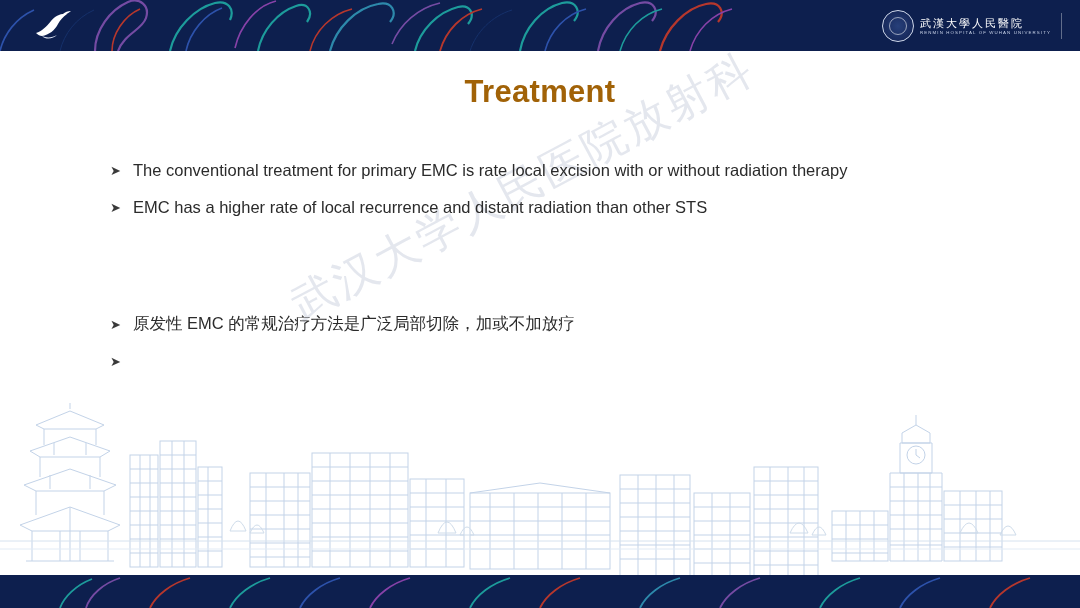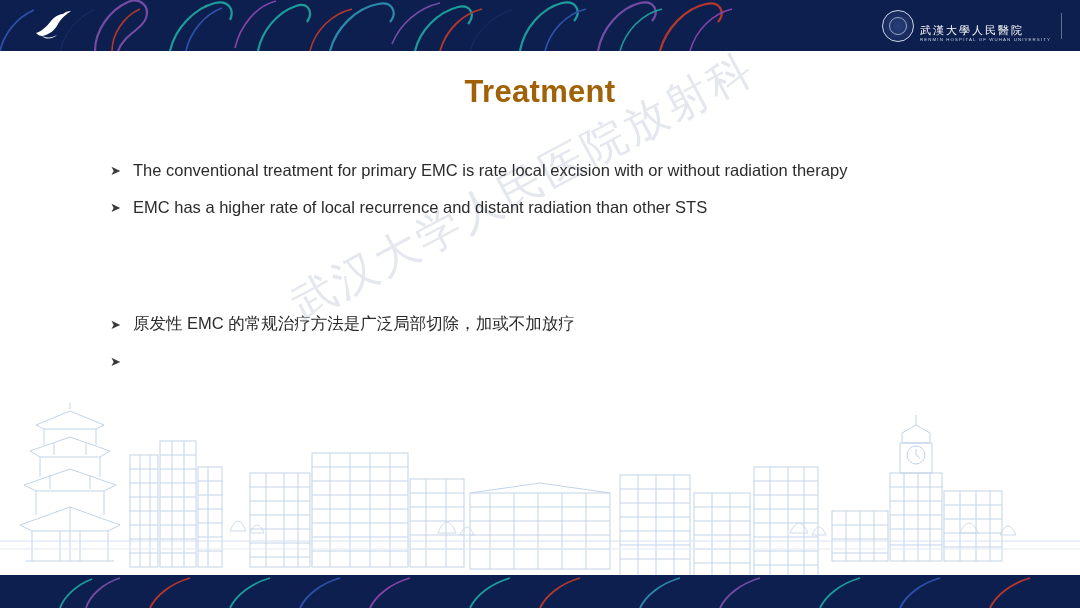--- a/index.html
+++ b/index.html
@@ -45,21 +45,21 @@
     position: absolute;
     right: 18px;
     top: 6px;
     display: flex;
     align-items: center;
     gap: 10px;
     height: 40px;
   }
   .logo-group {
     display: flex;
-    align-items: flex-end;
+    align-items: center;
     gap: 6px;
   }
   .logo-seal {
     width: 30px;
     height: 30px;
     border-radius: 50%;
     border: 1px solid #cfd8ea;
     position: relative;
     flex: none;
     background: radial-gradient(circle at 50% 50%, #27407a 0%, #17295c 70%);

